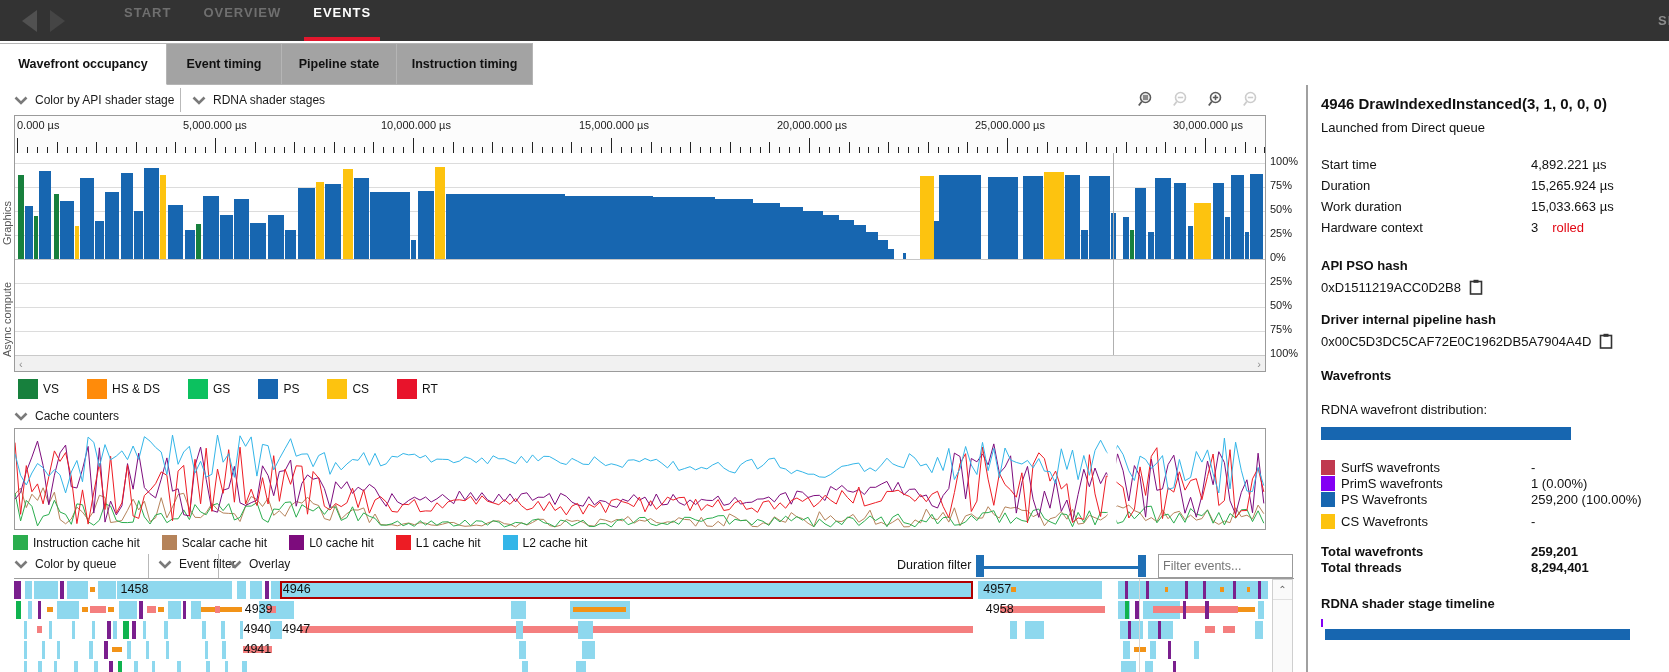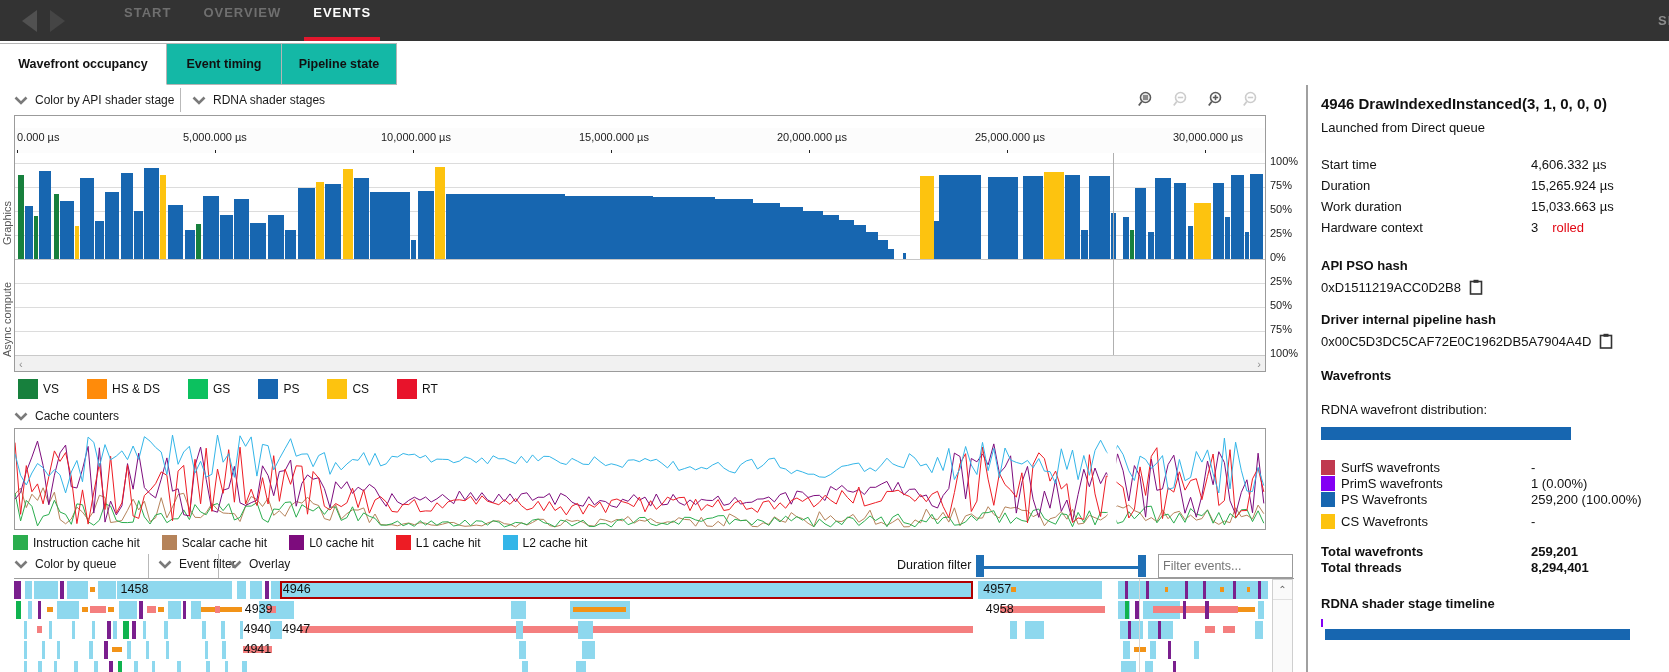--- a/index.html
+++ b/index.html
@@ -13,30 +13,30 @@
   #nav-fwd{border-width:11px 0 11px 15px;border-color:transparent transparent transparent #454545;left:50px;top:10px;}
   #nav-items{position:absolute;left:115px;top:0;height:41px;display:flex;}
   .nav-item{font-size:13px;font-weight:bold;letter-spacing:1px;color:#6f6f6f;display:flex;align-items:center;
             padding:16px 9px;margin-right:14px;border-bottom:4px solid transparent;padding-top:4px;cursor:default;}
   .nav-item.active{color:#ffffff;border-bottom-color:#e2172d;}
   #nav-settings{right:-62px;top:0;height:41px;display:flex;align-items:center;font-size:13px;font-weight:bold;
                 letter-spacing:1px;color:#8c8c8c;}
   
   #tabs{left:0;top:43px;height:42px;display:flex;}
   .tab{box-sizing:border-box;height:42px;display:flex;align-items:center;justify-content:center;
-       font-weight:bold;font-size:12.5px;background:#14b8a6;border:1px solid #b5b5b5;border-left:none;}
+       font-weight:bold;font-size:12.5px;background:#a3a3a3;border:1px solid #b5b5b5;border-left:none;}
   .tab:first-child{border-left:1px solid #fff;}
   .tab.sel{background:#fff;border-bottom:1px solid #fff;border-left:none;}
   
   .ctl{display:flex;align-items:center;gap:7px;font-size:12px;color:#1a1a1a;}
   .vsep{width:1px;background:#b9b9b9;}
   .chev{width:14px;height:9px;}
   
   #occ-box{left:14px;top:115px;width:1252px;height:257px;border:1px solid #9b9b9b;box-sizing:border-box;background:#fff;}
-  #ruler{position:absolute;left:0;top:0;width:1250px;height:37px;border-bottom:1px solid #9b9b9b;background:#fcfcfc;margin-top:12px;}
+  #ruler{position:absolute;left:0;top:0;width:1250px;height:37px;border-bottom:1px solid #9b9b9b;background:#fcfcfc;}
   .rlabel{position:absolute;top:3px;font-size:11px;color:#1a1a1a;white-space:nowrap;}
   .tick{position:absolute;bottom:0;width:1px;background:#222;}
   #occ-plot{position:absolute;left:0;top:37px;width:1250px;height:202px;overflow:hidden;background:#fff;}
   .gline{position:absolute;left:0;width:100%;height:1px;background:#dcdcdc;}
   .col{position:absolute;}
   #occ-scroll{position:absolute;left:0;top:239px;width:1250px;height:16px;background:#f1f1f1;border-top:1px solid #c9c9c9;
               color:#8f8f8f;font-size:11px;display:flex;justify-content:space-between;align-items:center;padding:0 4px;box-sizing:border-box;}
   .rot{writing-mode:vertical-rl;transform:rotate(180deg);font-size:11px;color:#555;}
   #pct-col{left:1270px;top:152px;width:40px;height:205px;}
   .pct{position:absolute;left:0;font-size:11px;color:#1a1a1a;}
@@ -88,20 +88,21 @@
       <div class="nav-item">OVERVIEW</div>
       <div class="nav-item active">EVENTS</div>
     </div>
   <div class="abs" id="nav-settings">SETTINGS</div>
 </div>
 
 <div class="abs" id="tabs">
     <div class="tab sel" style="width: 167px;">Wavefront occupancy</div>
     <div class="tab" style="width: 115px;">Event timing</div>
     <div class="tab" style="width: 115px;">Pipeline state</div>
+    <div class="tab" style="width: 136px;">Instruction timing</div>
   </div>
 
 <div class="abs ctl" style="left:14px;top:90px;height:20px;">
   <svg class="chev" viewBox="0 0 14 9">
       <path d="M1.5 1.5 L7 7 L12.5 1.5" fill="none" stroke="#7a7a7a" stroke-width="2.6"></path>
     </svg>
   <span>Color by API shader stage</span>
 </div>
 <div class="abs vsep" style="left:180px;top:88px;height:24px;"></div>
 <div class="abs ctl" style="left:192px;top:90px;height:20px;">
@@ -621,21 +622,21 @@
   </div>
 <div style="position: absolute; left: 87.9%; top: 0px; width: 1px; height: 94px; background: rgb(213, 213, 213);"></div>
   </div>
 
 <div class="abs" id="panel">
   <div class="p-title">4946 DrawIndexedInstanced(3, 1, 0, 0, 0)</div>
   <div class="p-sub">Launched from Direct queue</div>
   <div id="panel-rows" style="margin-top:22px;">
       <div class="p-row">
         <span class="lab">Start time</span>
-        <span class="val">4,606.332 µs</span>
+        <span class="val">4,892.221 µs</span>
       </div>
       <div class="p-row">
         <span class="lab">Duration</span>
         <span class="val">15,265.924 µs</span>
       </div>
       <div class="p-row">
         <span class="lab">Work duration</span>
         <span class="val">15,033.663 µs</span>
       </div>
       <div class="p-row">

